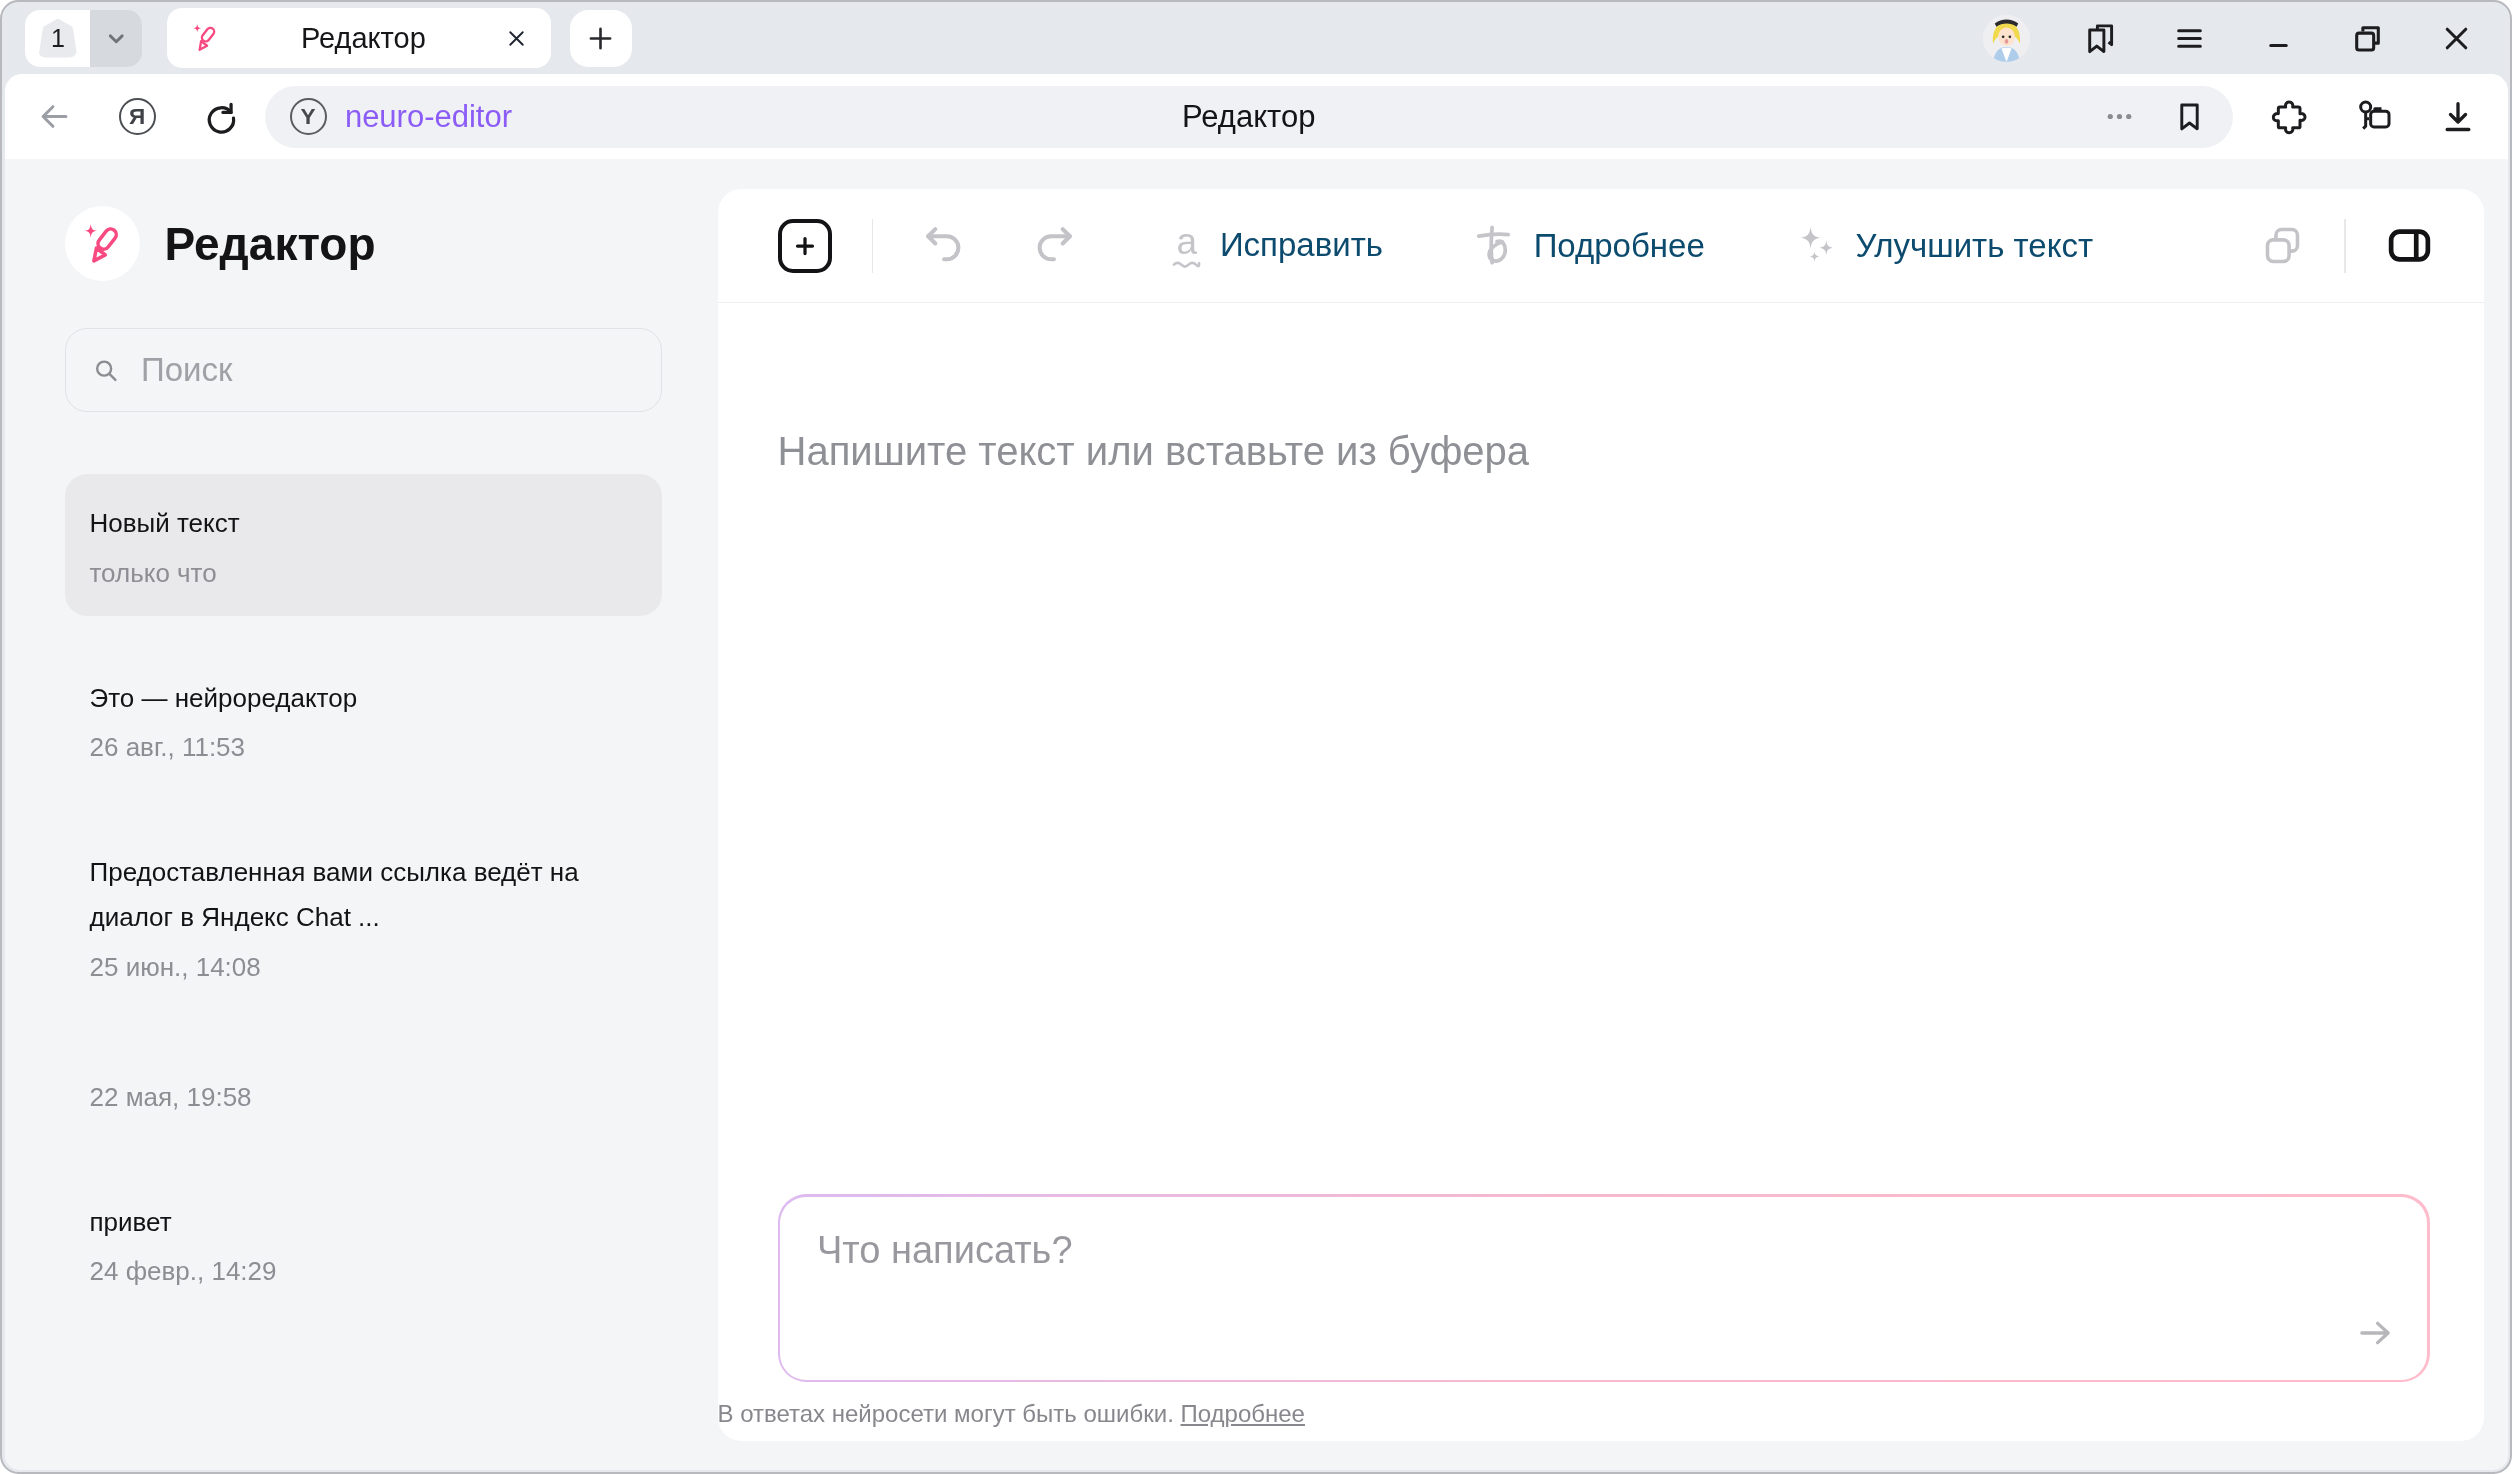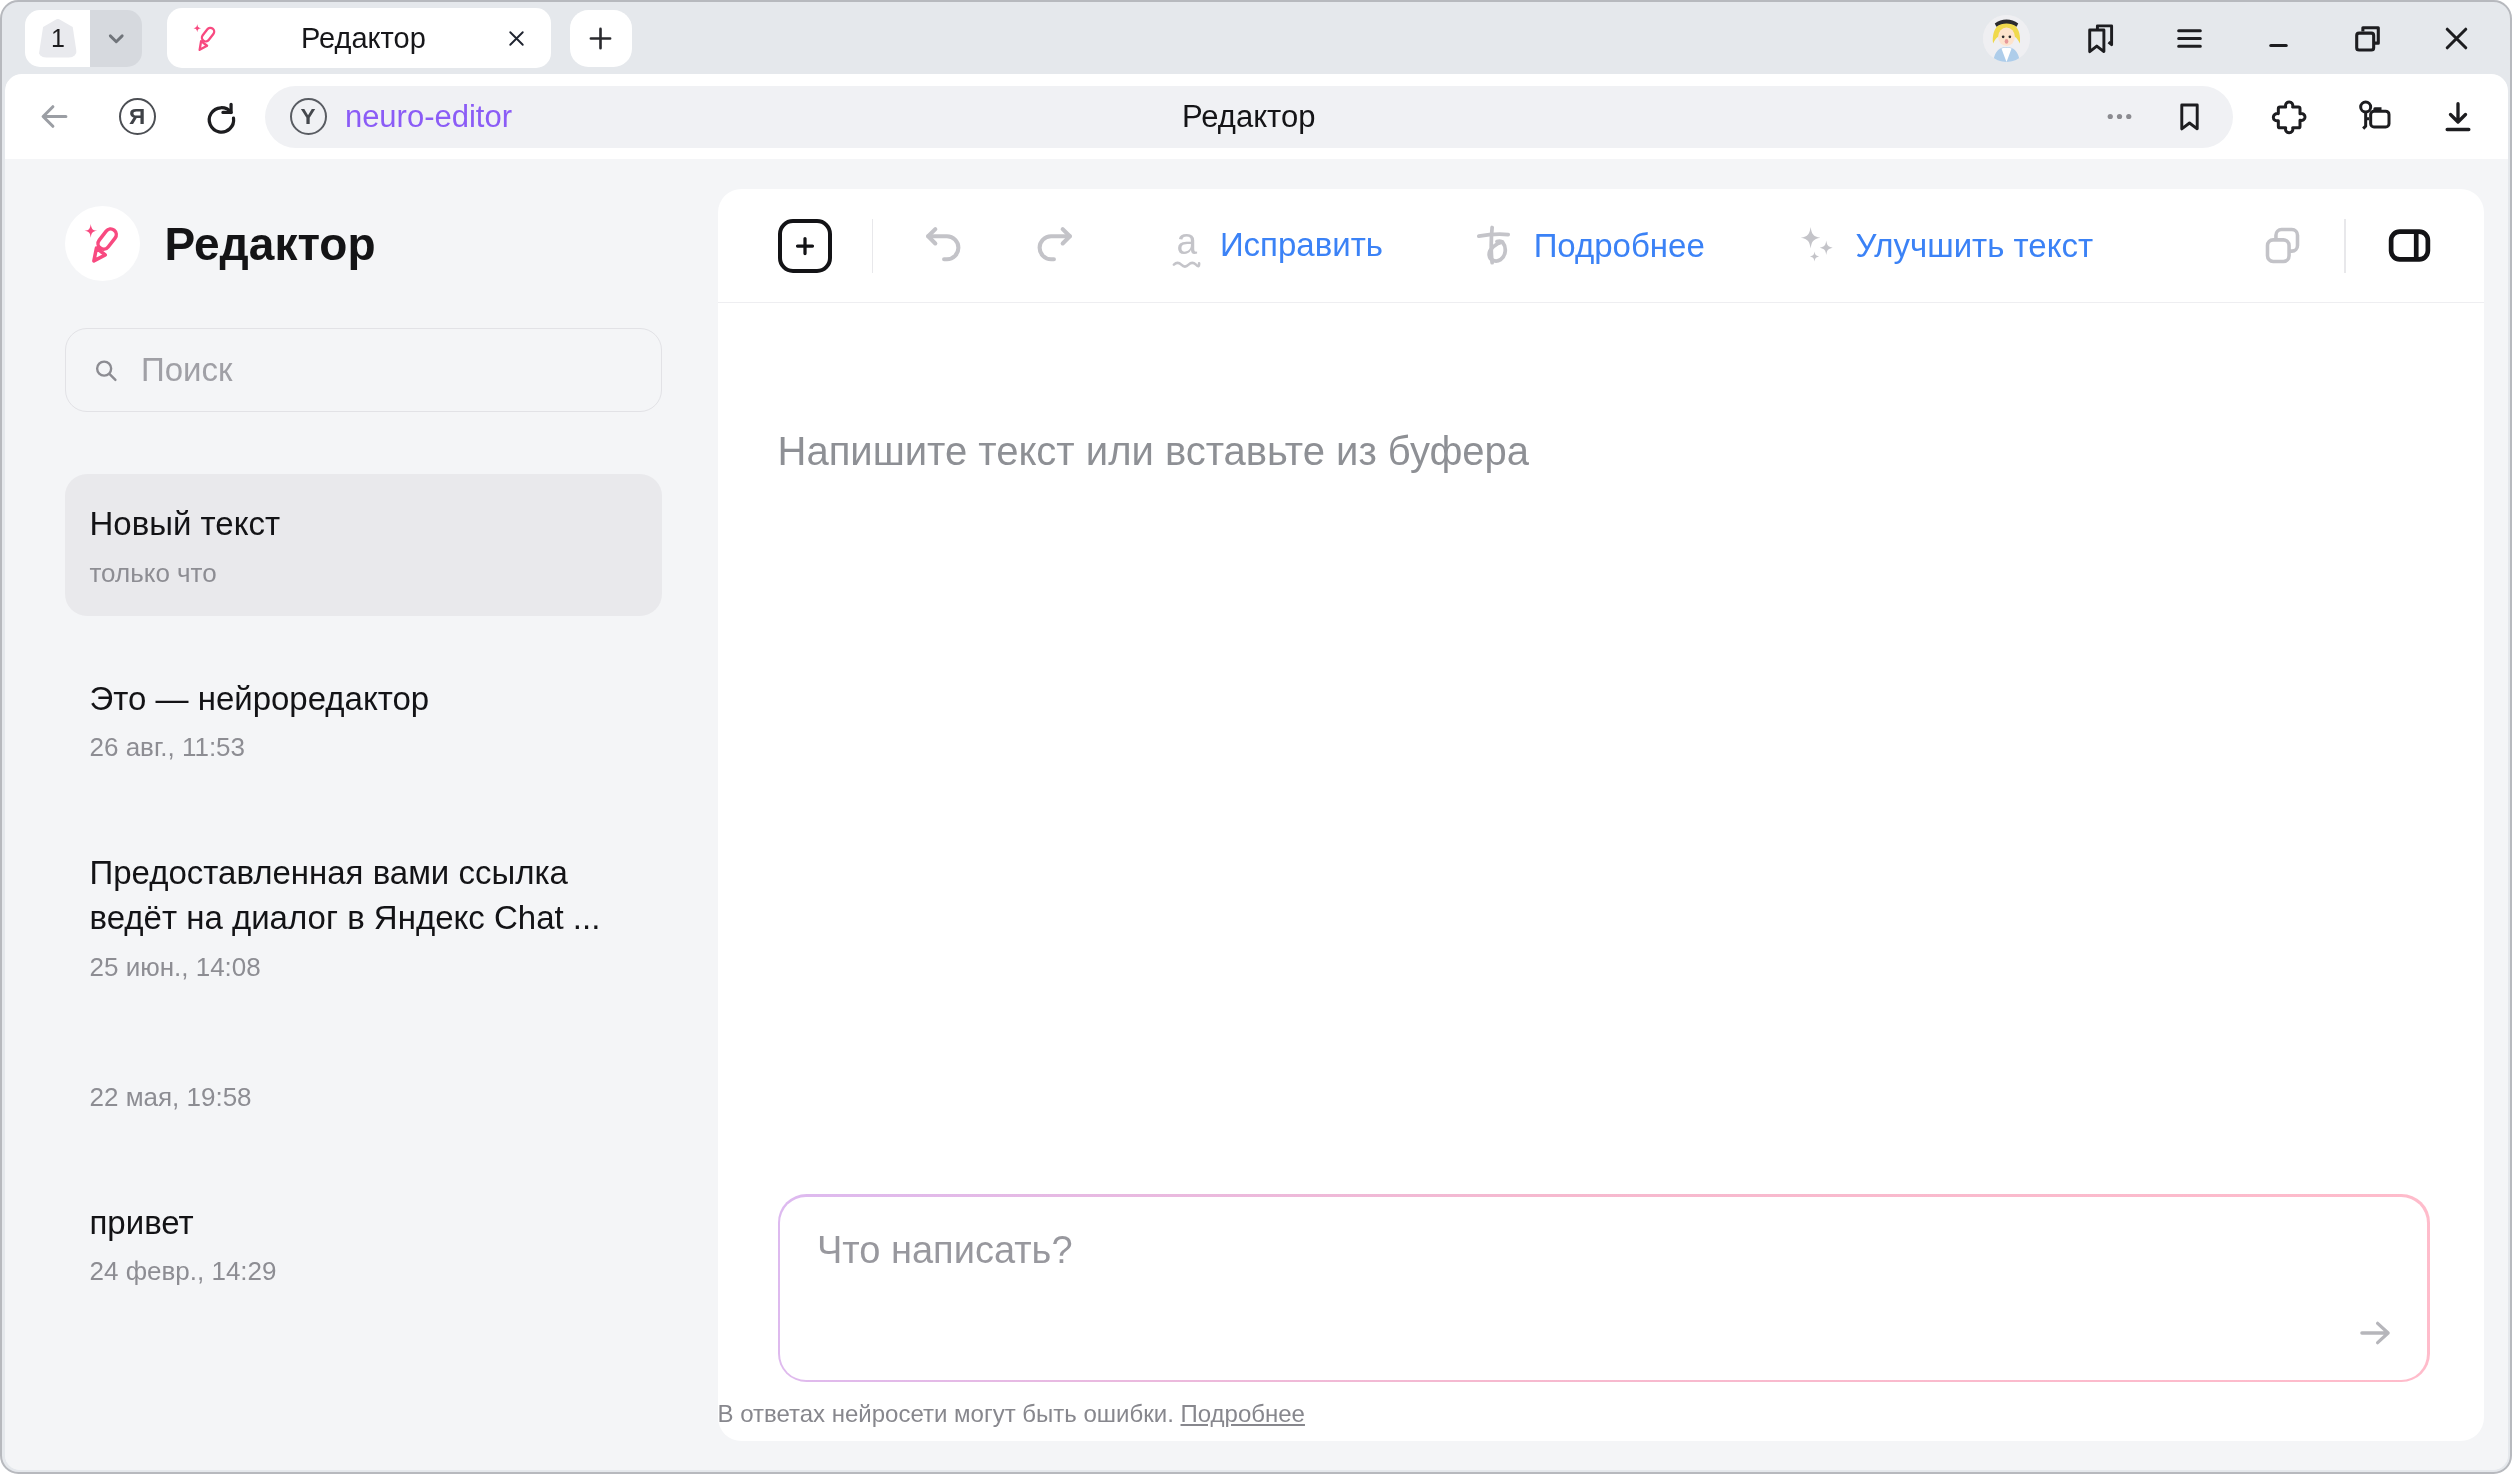--- a/index.html
+++ b/index.html
@@ -54,34 +54,34 @@
   .brand-title { font-size:46px; font-weight:bold; color:#141416; }
   .search { margin-top:47px; height:84px; border:1.7px solid #e2e2e6; border-radius:22px;
             display:flex; align-items:center; padding:0 25px; background:transparent; }
   .search input { border:none; outline:none; background:transparent; font-size:33px; color:#0c4a6e;
                   margin-left:18.4px; width:100%; font-family:"Liberation Sans", sans-serif; }
   .search input::placeholder { color:#a0a0a6; }
   .doc-list { margin-top:62px; }
   .doc-item { padding:27px 25px; border-radius:22px; cursor:pointer; }
   .doc-item + .doc-item { margin-top:33px; }
   .doc-item.selected { background:#e9e9ec; }
-  .doc-title { font-size:33px; line-height:45px; color:#131316; }
+  .doc-title { font-size:26px; line-height:45px; color:#131316; }
   .doc-time { margin-top:11.7px; font-size:26px; color:#8d8d93; }
 
   
   .main-panel { position:absolute; left:713px; top:30px; right:24px; bottom:28.5px;
                 background:#ffffff; border-radius:23.4px; }
   .toolbar { height:114px; display:flex; align-items:center; padding:0 50px 0 60px;
              border-bottom:1.7px solid #eeeef1; }
   .tb-sep { width:1.7px; height:54px; background:#e8e8eb; }
   .tb-plus { width:54px; height:54px; border:4.2px solid #131316; border-radius:15px; color:#131316;
              display:flex; align-items:center; justify-content:center; margin-right:40px; }
   .tb-icon { color:#c3c3c8; display:flex; align-items:center; justify-content:center; }
   .tb-group { display:flex; align-items:center; gap:16.7px; color:#c3c3c8; }
-  .tb-label { font-size:33px; color:#3b82f6; white-space:nowrap; }
+  .tb-label { font-size:33px; color:#0c4a6e; white-space:nowrap; }
   .fix-letter { font-size:37px; color:#c4c4c9; line-height:1; display:block; text-align:center; }
   .toolbar-right { margin-left:auto; display:flex; align-items:center; gap:39px; }
 
   .editor-area { padding:126px 60px 0 60px; }
   .editor-placeholder { font-size:40px; color:#8e9095; }
 
   .prompt-wrap { position:absolute; left:60px; right:54px; bottom:59px; height:188px;
                  border-radius:28.5px; padding:2.5px;
                  background:linear-gradient(105deg,#ddbaf0 0%, #f6b9cf 45%, #ffbccb 100%); }
   .prompt-inner { position:relative; width:100%; height:100%; background:#ffffff; border-radius:26px; }

